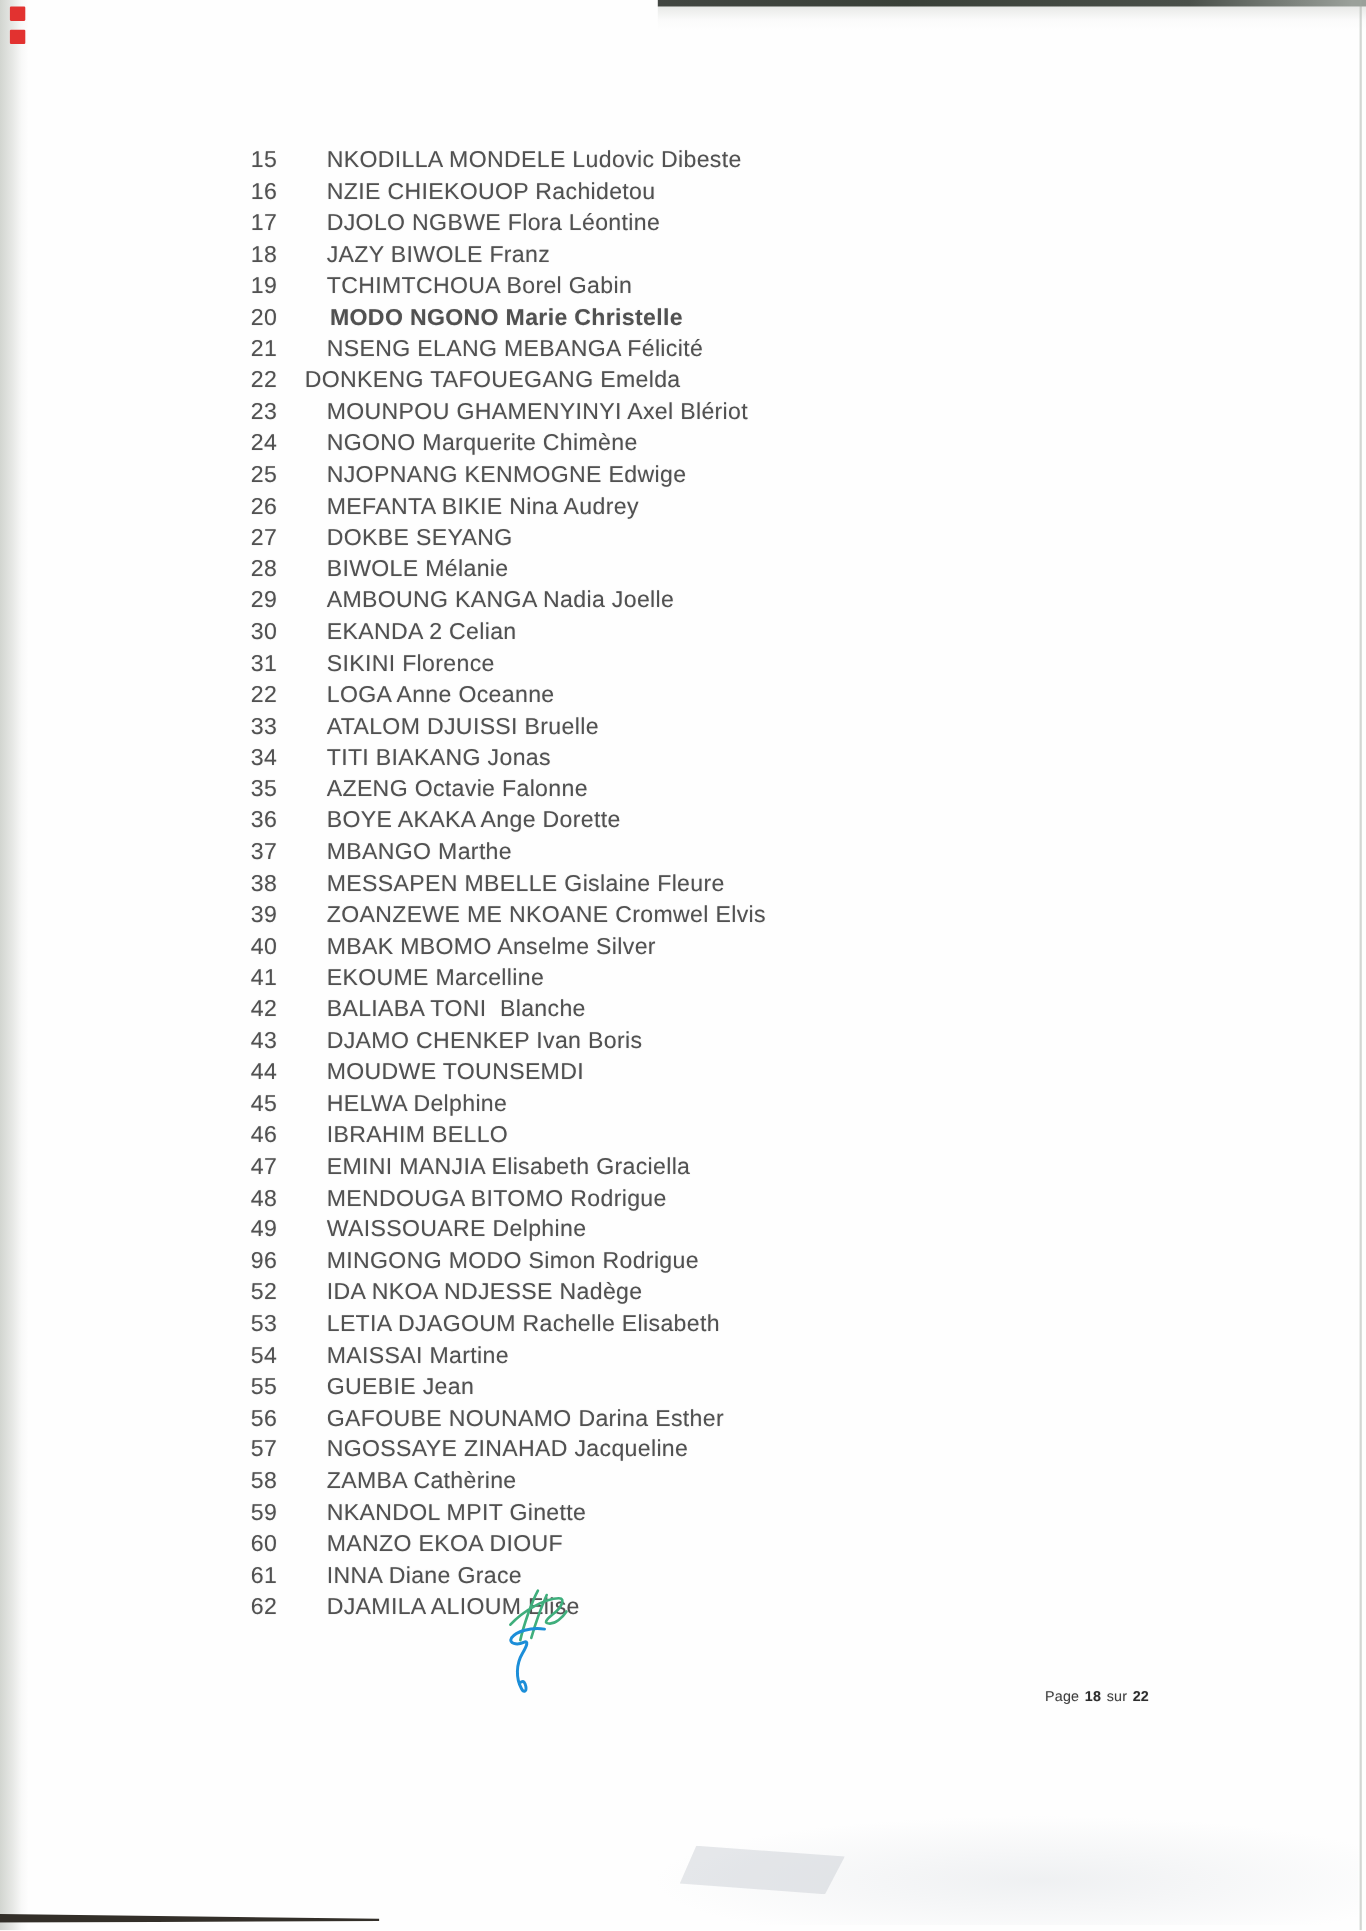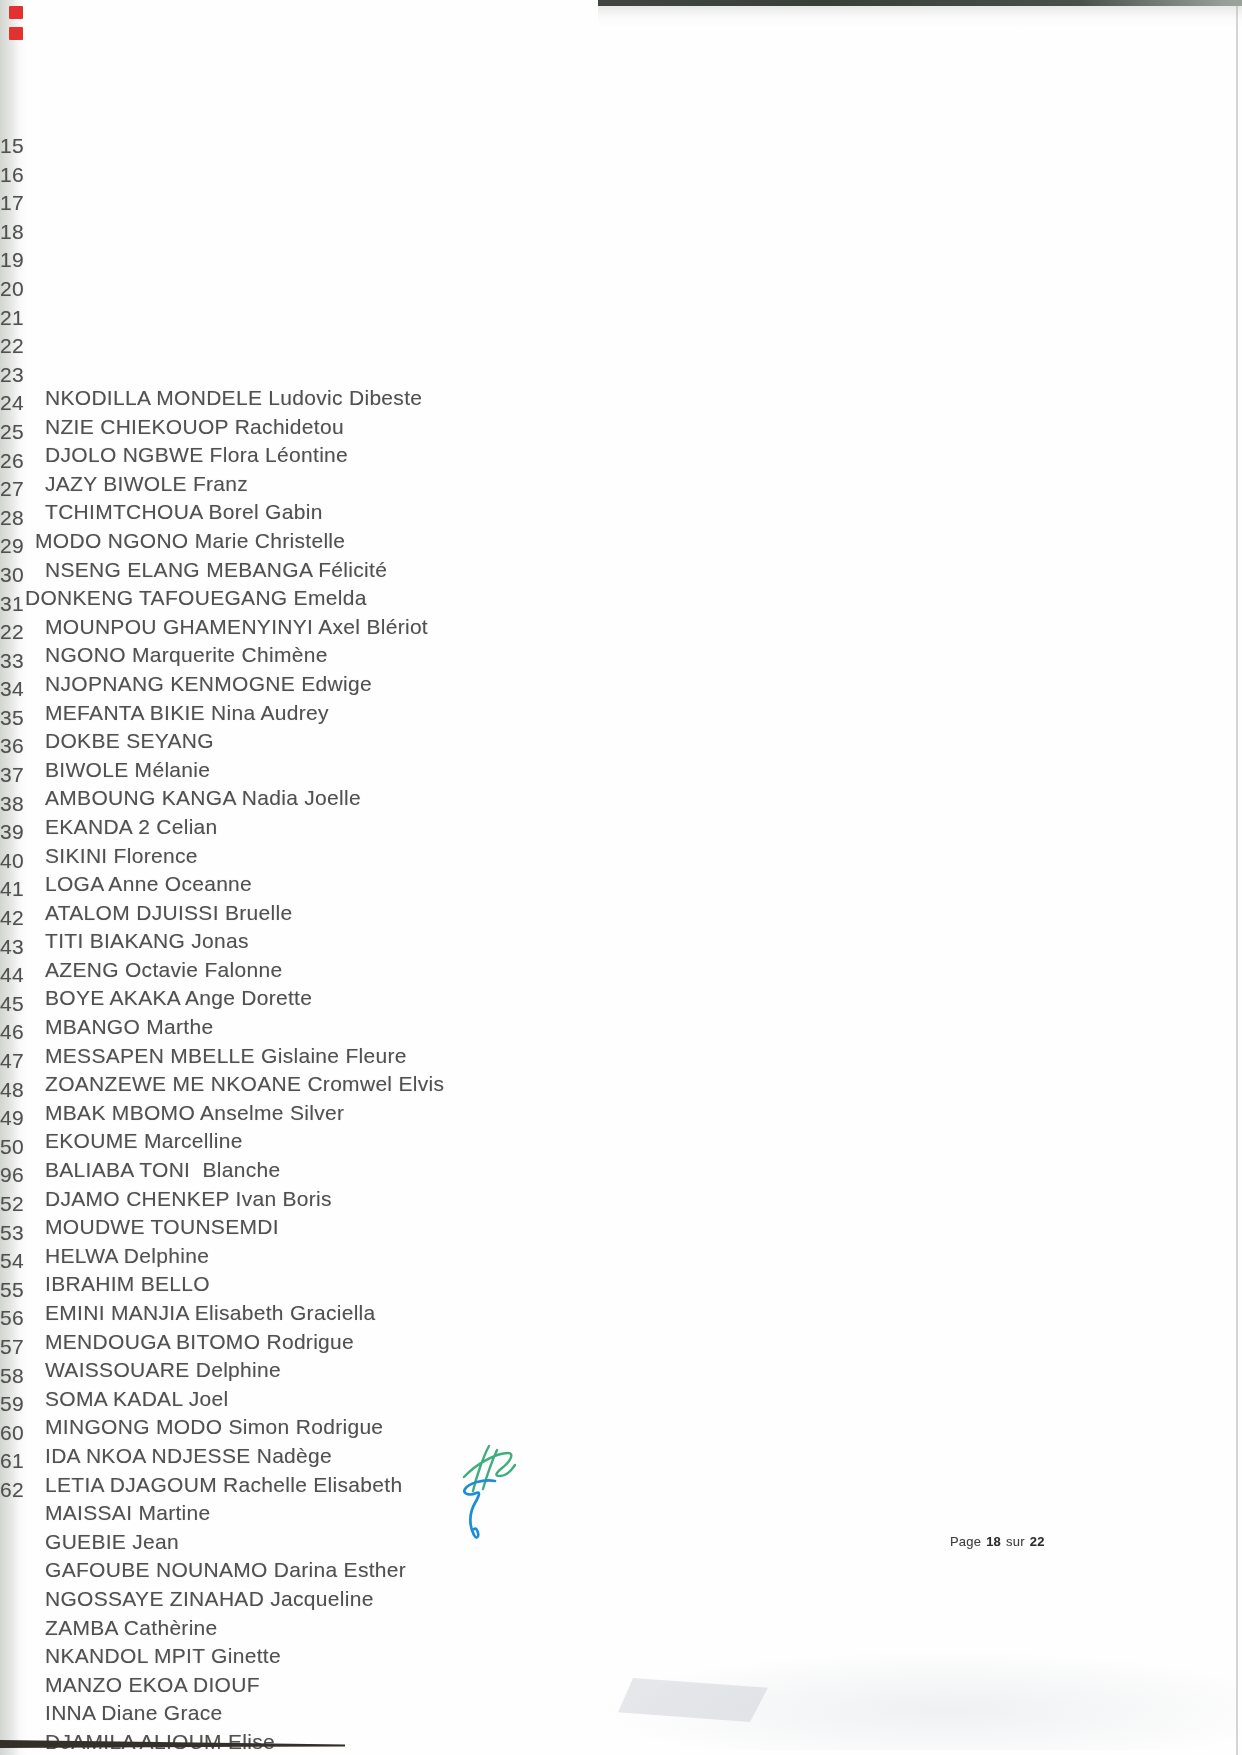--- a/index.html
+++ b/index.html
@@ -46,24 +46,24 @@
     clip-path:polygon(10% 0, 100% 22%, 88% 100%, 0 78%);
   }
   
   .list{
     position:absolute;top:132px;left:0;width:100%;
     color:#515151;
     font-size:21px;
     letter-spacing:.3px;
     text-shadow:0 0 1px rgba(95,95,95,.35);
   }
-  .row{display:flex;align-items:flex-start;height:28.6px;line-height:28.6px;flex-direction:column;}
+  .row{display:flex;align-items:flex-end;height:28.6px;line-height:28.6px;}
   .num{flex:0 0 252px;text-align:right;}
   .name{margin-left:45px;white-space:pre;}
-  .row:nth-child(6) .name{margin-left:35px;}  
+  .row:nth-child(6) .name{margin-left:48px;font-weight:bold;}  
   .row:nth-child(8) .name{margin-left:25px;}  
   
   .signature{position:absolute;left:443px;top:1437px;}
   
   .footer{
     position:absolute;left:950px;top:1534px;
     font-size:13px;color:#3e3e3e;letter-spacing:.2px;
     text-shadow:0 0 1px rgba(90,90,90,.3);
   }
   .footer span{margin-right:5px;}
@@ -217,24 +217,20 @@
       </div>
       <div class="row">
         <span class="num">48</span>
         <span class="name">MENDOUGA BITOMO Rodrigue</span>
       </div>
       <div class="row">
         <span class="num">49</span>
         <span class="name">WAISSOUARE Delphine</span>
       </div>
       <div class="row">
-        <span class="num">50</span>
-        <span class="name">SOMA KADAL Joel</span>
-      </div>
-      <div class="row">
         <span class="num">96</span>
         <span class="name">MINGONG MODO Simon Rodrigue</span>
       </div>
       <div class="row">
         <span class="num">52</span>
         <span class="name">IDA NKOA NDJESSE Nadège</span>
       </div>
       <div class="row">
         <span class="num">53</span>
         <span class="name">LETIA DJAGOUM Rachelle Elisabeth</span>

